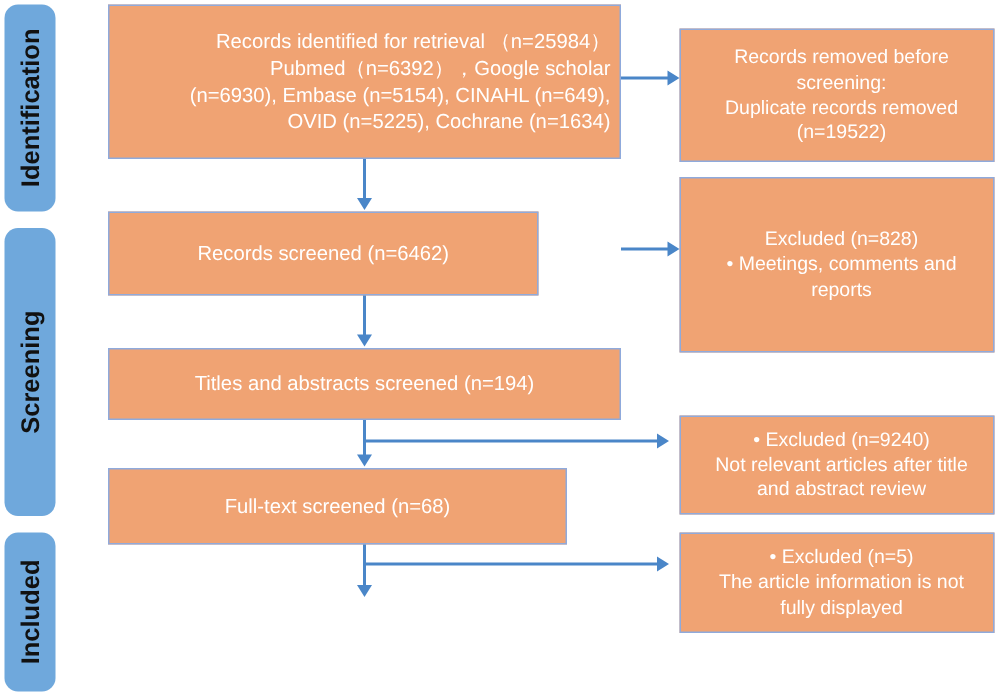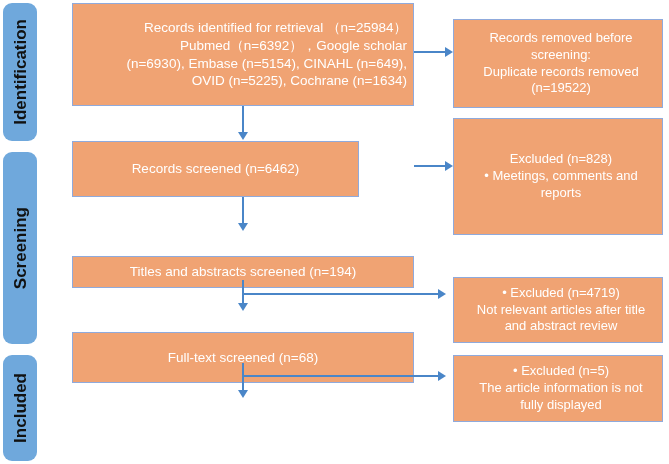--- a/index.html
+++ b/index.html
@@ -104,44 +104,44 @@
     <span class="txt">Records identified for retrieval （n=25984）
 Pubmed（n=6392），Google scholar
 (n=6930), Embase (n=5154), CINAHL (n=649),
 OVID (n=5225), Cochrane (n=1634)</span>
   </div>
 
   <div class="flow-box" style="left:72px; top:141px; width:287px; height:56px;">
     <span class="txt">Records screened (n=6462)</span>
   </div>
 
-  <div class="flow-box" style="left:72px; top:232px; width:342px; height:32px;margin-top:24px;">
+  <div class="flow-box" style="left:72px; top:232px; width:342px; height:48px;">
     <span class="txt">Titles and abstracts screened (n=194)</span>
   </div>
 
-  <div class="flow-box" style="left:72px; top:312px; width:342px; height:51px;margin-top:20px;">
+  <div class="flow-box" style="left:72px; top:312px; width:306px; height:51px;">
     <span class="txt">Full-text screened (n=68)</span>
   </div>
 
 
   <div class="flow-box small" style="left:453px; top:19px; width:210px; height:89px;">
     <span class="txt">Records removed  before
 screening:
 Duplicate records removed
 (n=19522)</span>
   </div>
 
   <div class="flow-box small" style="left:453px; top:118px; width:210px; height:117px;align-items:center;">
     <span class="txt">Excluded (n=828)
 •    Meetings, comments and
 reports</span>
   </div>
 
   <div class="flow-box small" style="left:453px; top:277px; width:210px; height:66px;">
-    <span class="txt">•    Excluded (n=4719)
+    <span class="txt">•    Excluded (n=9240)
 Not relevant articles after title
 and abstract review</span>
   </div>
 
   <div class="flow-box small" style="left:453px; top:355px; width:210px; height:67px;justify-content:flex-end;">
     <span class="txt">•    Excluded (n=5)
 The article information is not
 fully displayed</span>
   </div>
 

